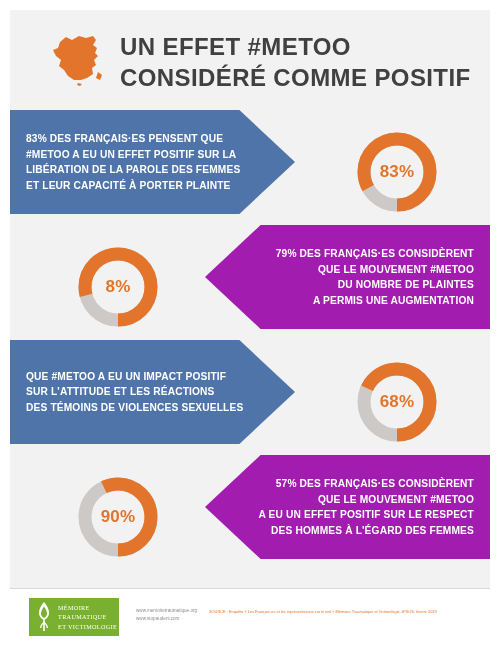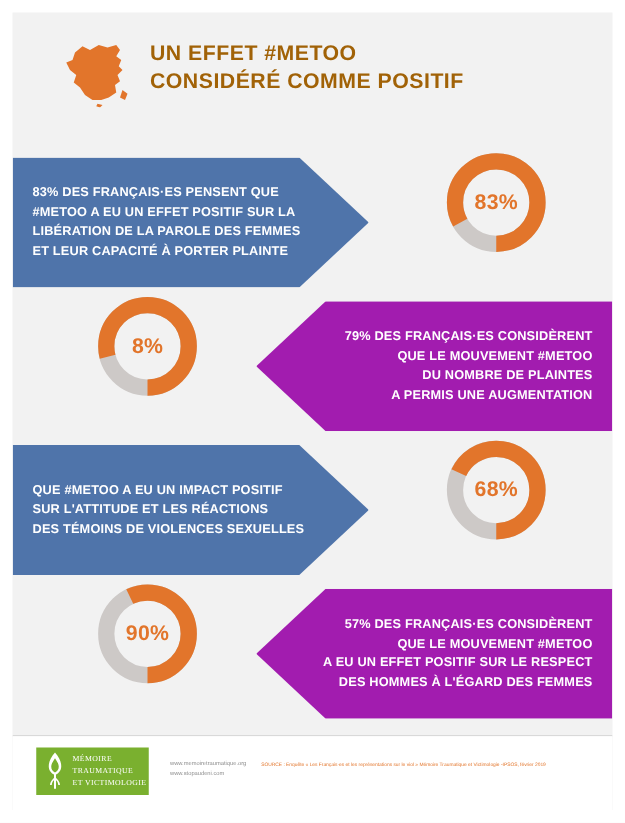--- a/index.html
+++ b/index.html
@@ -43,22 +43,22 @@
     left: 38px;
     top: 18px;
     width: 62px;
     height: 58px;
   }
   .header-title {
     position: absolute;
     left: 110px;
     top: 22px;
     width: 360px;
-    color: #a16207;
-    font-size: 17px;
+    color: #404040;
+    font-size: 24px;
     font-weight: bold;
     line-height: 1.28;
     letter-spacing: 0.4px;
     text-transform: uppercase;
   }
   .header-title .l2 { display: block; }
 
   
   .row {
     position: absolute;
@@ -67,21 +67,21 @@
     height: 110px;
   }
   .row-1 { top: 100px; }
   .row-2 { top: 215px; }
   .row-3 { top: 330px; }
   .row-4 { top: 445px; }
 
   
   .arrow {
     position: absolute;
-    top: 16px;
+    top: 0;
     height: 104px;
     display: flex;
     align-items: center;
     box-sizing: border-box;
   }
   .arrow-right {
     left: 0;
     width: 285px;
     background: #4f74aa;
     -webkit-clip-path: polygon(0 0, 80.5% 0, 100% 50%, 80.5% 100%, 0 100%);
@@ -106,21 +106,21 @@
     letter-spacing: 0.15px;
     text-transform: uppercase;
   }
   .arrow-right .arrow-text { text-align: left; }
   .arrow-left .arrow-text { text-align: right; }
   .arrow-text span { display: block; white-space: nowrap; }
 
   
   .donut {
     position: absolute;
-    top: 7px;
+    top: 17px;
     width: 90px;
     height: 90px;
   }
   .donut-right { left: 342px; }
   .donut-left  { left: 63px; }
   .donut svg { display: block; width: 90px; height: 90px; }
   .donut-label {
     position: absolute;
     left: 0;
     top: 0;

